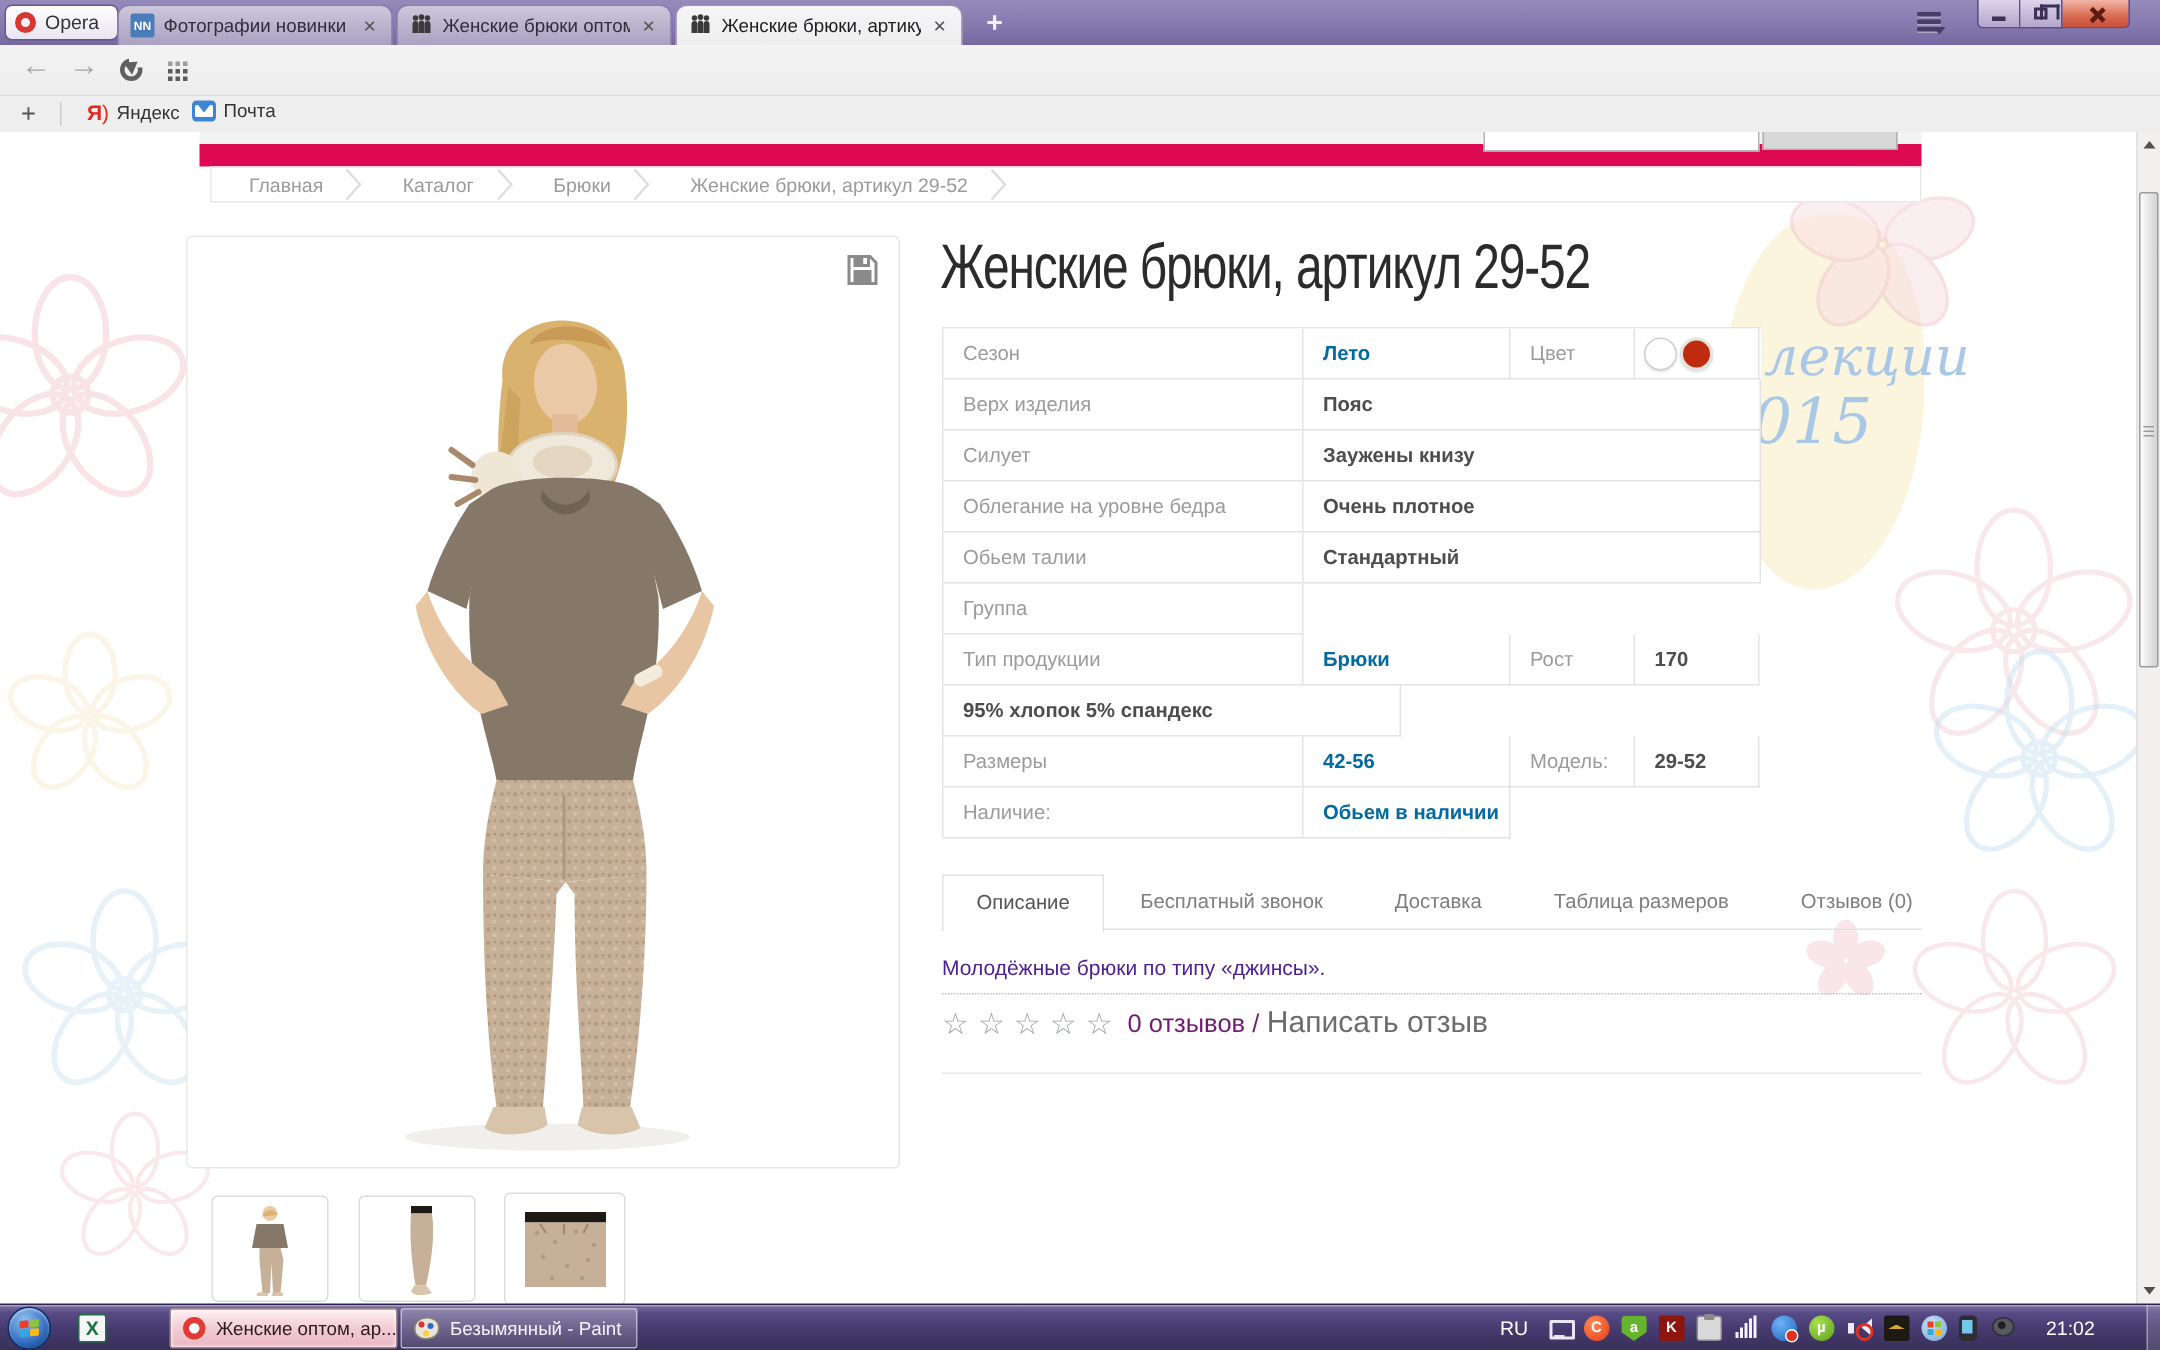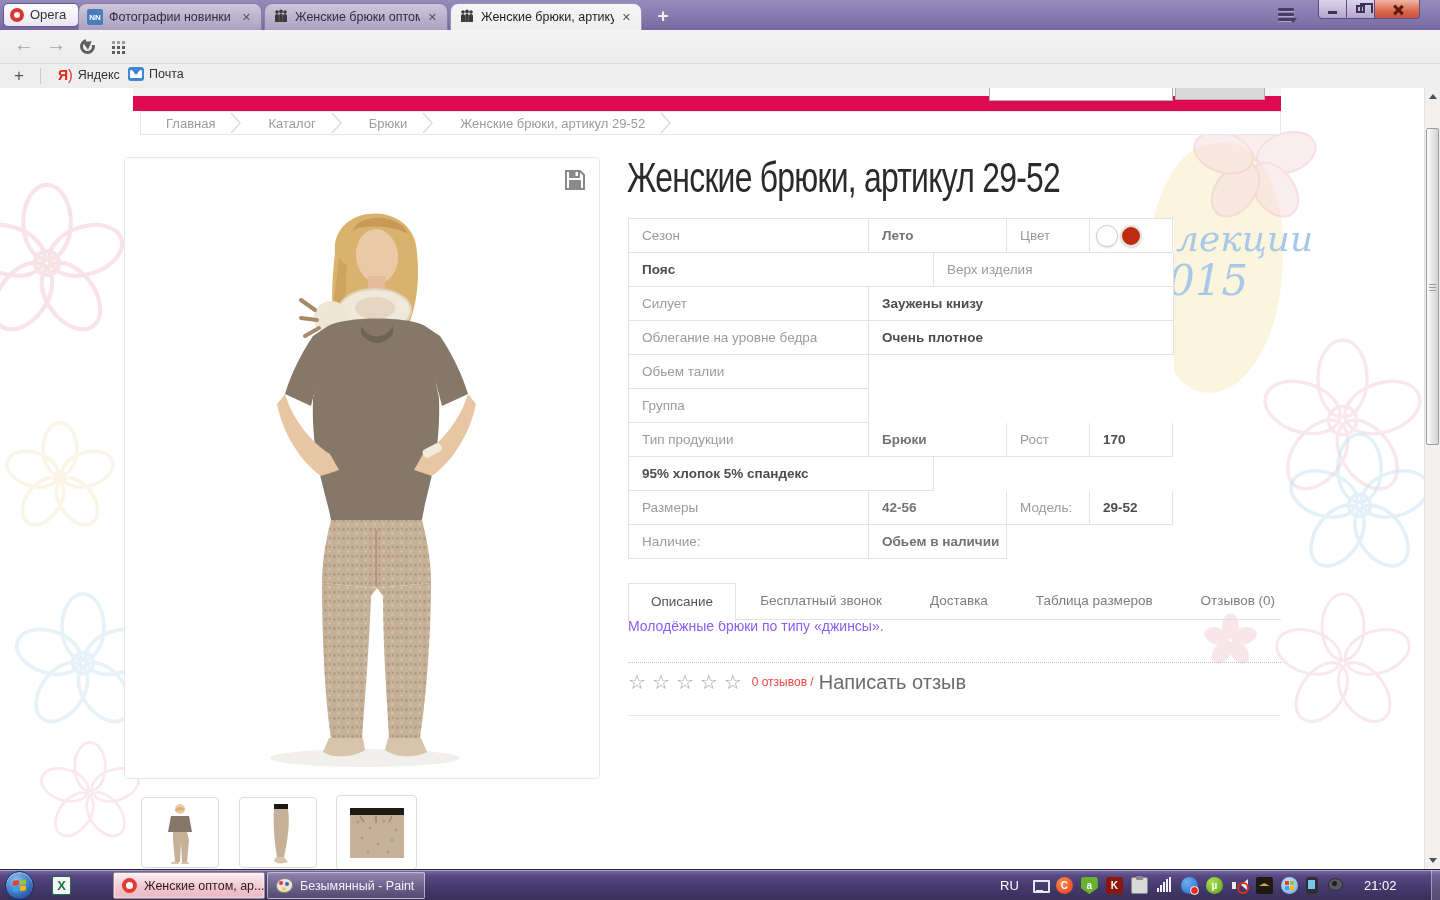--- a/index.html
+++ b/index.html
@@ -95,39 +95,39 @@
   .thumb{position:absolute;background:#fff;border:1px solid #dcdcdc;border-radius:4px;display:flex;align-items:center;justify-content:center;}
 
   .ptitle{position:absolute;left:627px;top:66px;font-size:42px;color:#2b2b2b;letter-spacing:-1px;
     transform:scaleX(.76);transform-origin:0 50%;white-space:nowrap;}
 
   .spec{position:absolute;left:628px;top:130px;border-top:1px solid #e3e3e3;}
   .srow{display:flex;height:34px;border-left:1px solid #e3e3e3;background:#fff;}
   .sc{border-right:1px solid #e3e3e3;border-bottom:1px solid #e3e3e3;height:34px;line-height:33px;
     padding-left:13px;font-size:13.5px;white-space:nowrap;overflow:hidden;}
   .sc.lab{width:240px;color:#9b9b9b;}
-  .sc.val{width:138px;color:#737373;font-weight:bold;}
+  .sc.val{width:138px;color:#0369a1;font-weight:bold;}
   .sc.valw{width:305px;color:#4d4d4d;font-weight:bold;}
   .sc.xlab{width:83px;color:#9b9b9b;}
   .sc.xval{width:83px;color:#4d4d4d;font-weight:bold;}
   .swatches{display:flex;align-items:center;height:33px;padding-left:6px;}
   .sw{width:22px;height:22px;border-radius:50%;flex:none;}
   .sw.white{background:#fff;border:1px solid #cfcfcf;box-shadow:0 1px 2px rgba(0,0,0,.12);}
   .sw.red{background:#bf2b0e;border:2px solid #e6e2de;margin-left:2px;box-shadow:0 1px 2px rgba(0,0,0,.15);}
 
   .ptabs{position:absolute;left:628px;top:495px;height:37px;display:flex;align-items:stretch;z-index:2;}
   .ptab{font-size:13.5px;color:#7d7d7d;line-height:36px;padding:0 24px;}
   .ptab.active{background:#fff;border:1px solid #e2e2e2;border-bottom:none;color:#555;height:38px;padding:0 22px;}
   .ptabs-line{position:absolute;left:628px;top:531px;width:653px;height:1px;background:#e2e2e2;z-index:1;}
-  .pdesc{position:absolute;left:628px;top:530px;font-size:14px;color:#8b5cf6;}
+  .pdesc{position:absolute;left:628px;top:549px;font-size:14px;color:#4c1d95;}
   .dotline{position:absolute;left:628px;width:653px;border-top:1px dotted #bdbdbd;}
   .solidline{position:absolute;left:628px;width:653px;border-top:1px solid #e8e8e8;}
   .stars-row{position:absolute;left:628px;top:582px;display:flex;align-items:center;}
   .star{font-size:20px;color:#9da4ab;margin-right:6px;}
-  .rev-txt{font-size:12px;color:#ef4444;margin-left:4px;}
+  .rev-txt{font-size:17px;color:#701a75;margin-left:4px;}
   .rev-link{font-size:20px;color:#6c6c6c;margin-left:5px;}
 
   
   .sbar{position:absolute;left:1424px;top:88px;width:16px;height:781px;background:#f1f0ef;border-left:1px solid #e0e0e0;}
   .sb-btn{position:absolute;left:0;width:16px;height:17px;display:flex;align-items:center;justify-content:center;}
   .tri-up{width:0;height:0;border:4px solid transparent;border-bottom:5px solid #4f4f4f;margin-top:-4px;}
   .tri-dn{width:0;height:0;border:4px solid transparent;border-top:5px solid #4f4f4f;margin-bottom:-4px;}
   .sb-thumb{position:absolute;left:1px;top:40px;width:13px;height:317px;border:1px solid #9c9c9c;border-radius:2px;
     background:linear-gradient(90deg,#fdfdfd,#e9e9e9 45%,#d3d3d3);}
   .sb-grip{position:absolute;left:2px;top:50%;width:7px;height:1px;background:#9c9c9c;box-shadow:0 3px #9c9c9c,0 -3px #9c9c9c;}
@@ -512,33 +512,34 @@
         <div class="sc val">Лето</div>
         <div class="sc xlab">Цвет</div>
         <div class="sc xval" style="padding-left:0;">
           <span class="swatches">
               <span class="sw white"></span>
               <span class="sw red"></span>
             </span>
         </div>
       </div>
       <div class="srow">
+        <div class="sc lab">Верх изделия</div>
         <div class="sc valw">Пояс</div>
-        <div class="sc lab">Верх изделия</div>
       </div>
       <div class="srow">
         <div class="sc lab">Силует</div>
         <div class="sc valw">Заужены книзу</div>
       </div>
       <div class="srow">
         <div class="sc lab">Облегание на уровне бедра</div>
         <div class="sc valw">Очень плотное</div>
       </div>
       <div class="srow">
         <div class="sc lab">Обьем талии</div>
+        <div class="sc valw">Стандартный</div>
       </div>
       <div class="srow">
         <div class="sc lab">Группа</div>
       </div>
       <div class="srow">
         <div class="sc lab">Тип продукции</div>
         <div class="sc val">Брюки</div>
         <div class="sc xlab">Рост</div>
         <div class="sc xval">170</div>
       </div>

